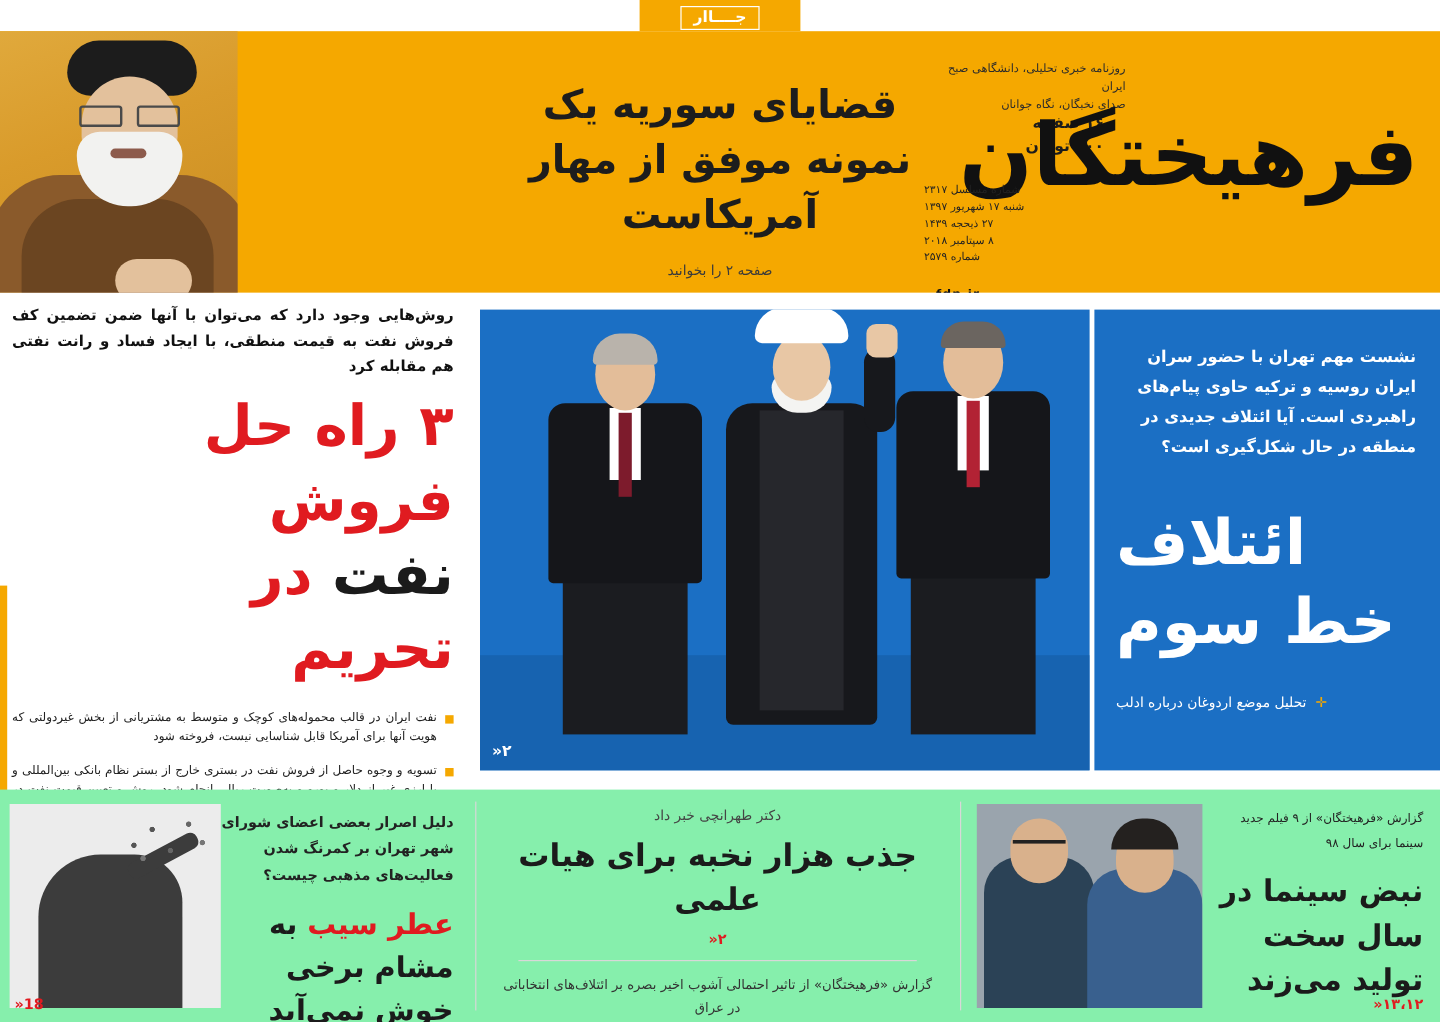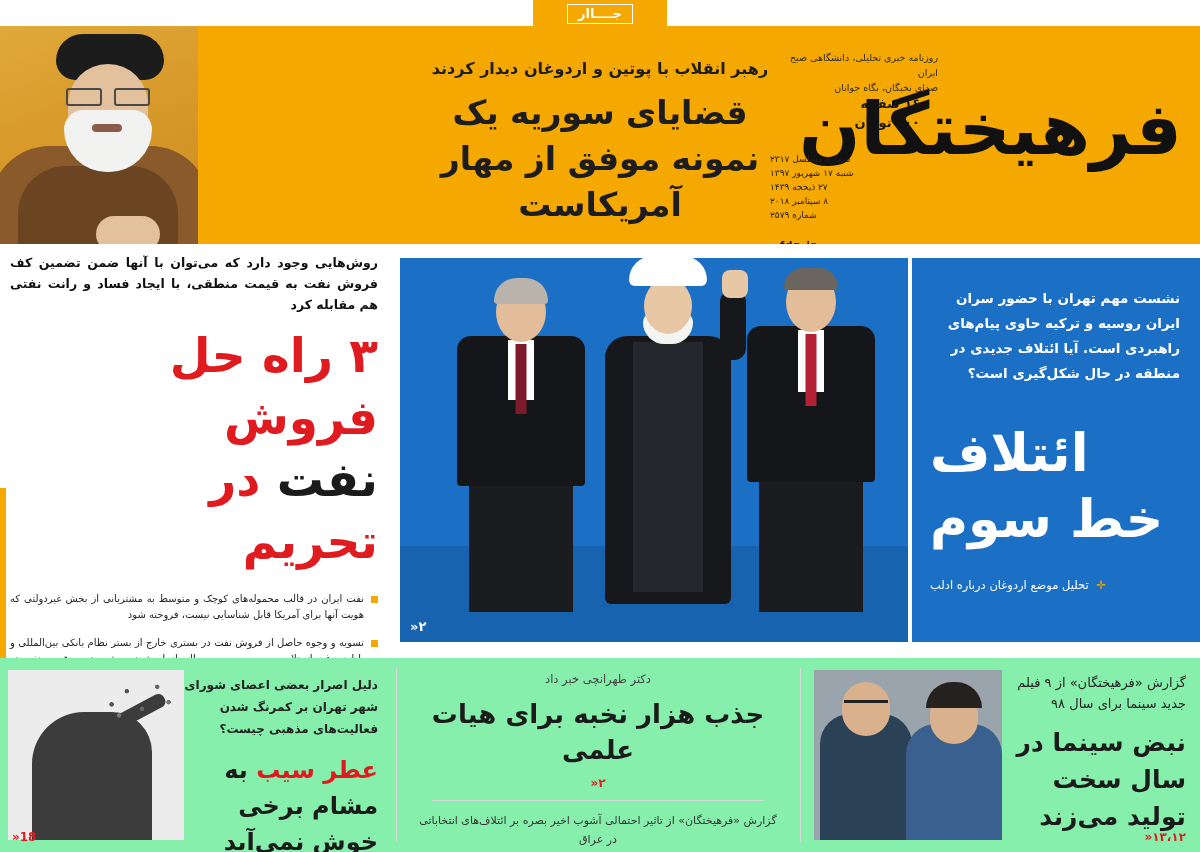--- a/index.html
+++ b/index.html
@@ -258,21 +258,21 @@
     position: absolute; top: 12px; left: 10px; width: 188px; height: 170px;
     background: #9aa4ad; overflow: hidden;
   }
   #b-right .photo .p1 { position: absolute; bottom: 0; left: 6px; width: 92px; height: 126px; background: #2b4256; border-radius: 30px 30px 0 0; }
   #b-right .photo .h1 { position: absolute; bottom: 104px; left: 28px; width: 48px; height: 54px; background: #d9b18c; border-radius: 24px; }
   #b-right .photo .g1 { position: absolute; bottom: 128px; left: 30px; width: 44px; height: 12px; border-top: 3px solid #222; }
   #b-right .photo .p2 { position: absolute; bottom: 0; right: 0px; width: 96px; height: 116px; background: #39608e; border-radius: 30px 30px 0 0; }
   #b-right .photo .h2 { position: absolute; bottom: 96px; right: 24px; width: 48px; height: 54px; background: #d9b18c; border-radius: 24px; }
   #b-right .photo .hair2 { position: absolute; bottom: 132px; right: 20px; width: 56px; height: 26px; background: #24211f; border-radius: 28px 28px 0 0; }
   #b-right .txt { position: absolute; top: 14px; right: 14px; width: 178px; text-align: right; }
-  #b-right .kicker { font-size: 13px; line-height: 21px; color: #222; }
+  #b-right .kicker { font-size: 10px; line-height: 21px; color: #222; }
   #b-right .title { margin-top: 10px; font-size: 25px; line-height: 37px; font-weight: bold; color: #1b1b1b; }
   #b-right .pg { position: absolute; bottom: 8px; right: 14px; color: #e01b20; font-size: 12px; font-weight: bold; }
 
   .edge-left { position: absolute; top: 244px; left: 0; width: 6px; height: 410px; background: #f5a800; }
 </style>
 </head>
 <body>
 
 <div class="page">
 
@@ -291,21 +291,20 @@
         <div class="turban"></div>
         <div class="skin"></div>
         <div class="beard"></div>
         <div class="glasses"></div>
         <div class="mouth"></div>
       </div>
       <div class="hand"></div>
     </div>
 
     <div class="lead-head">
-      <div class="lead-kicker">رهبر انقلاب با پوتین و اردوغان دیدار کردند</div>
       <div class="lead-title">قضایای سوریه یک نمونه موفق از مهار آمریکاست</div>
       <div class="lead-foot">صفحه ۲ را بخوانید</div>
     </div>
 
     <div class="nameplate">
       <div class="tagline" style="white-space:pre-line">روزنامه خبری تحلیلی، دانشگاهی صبح ایران
 صدای نخبگان، نگاه جوانان</div>
       <div class="price" style="white-space:pre-line">۱۶ صفحه
 ۶۰۰ تومان</div>
       <div class="logo-text">فرهیختگان</div>

